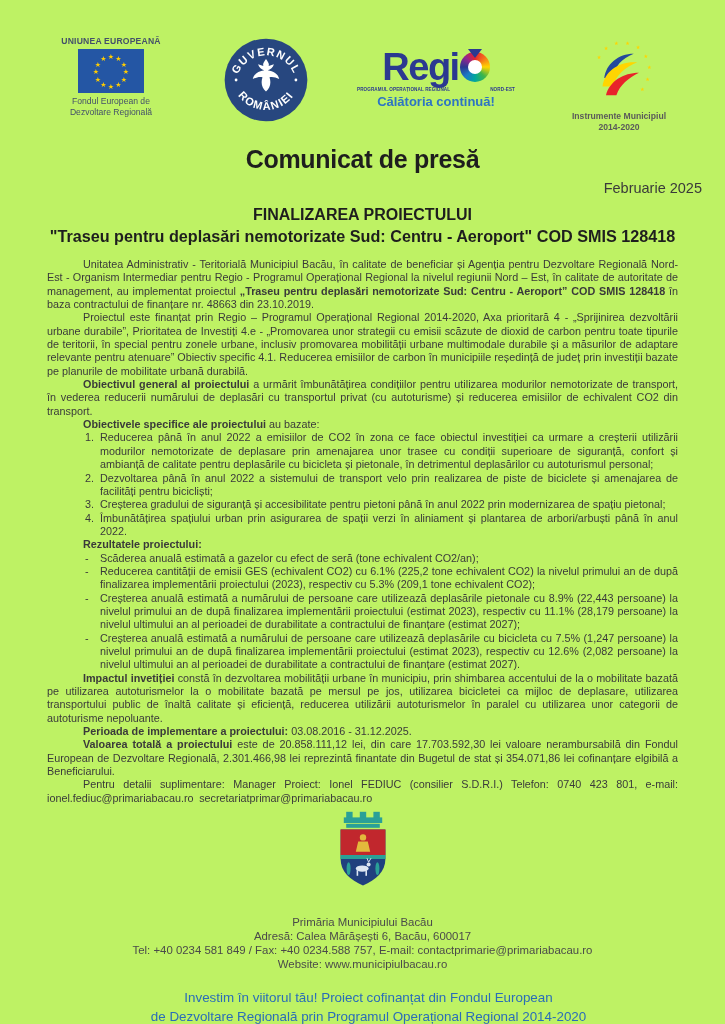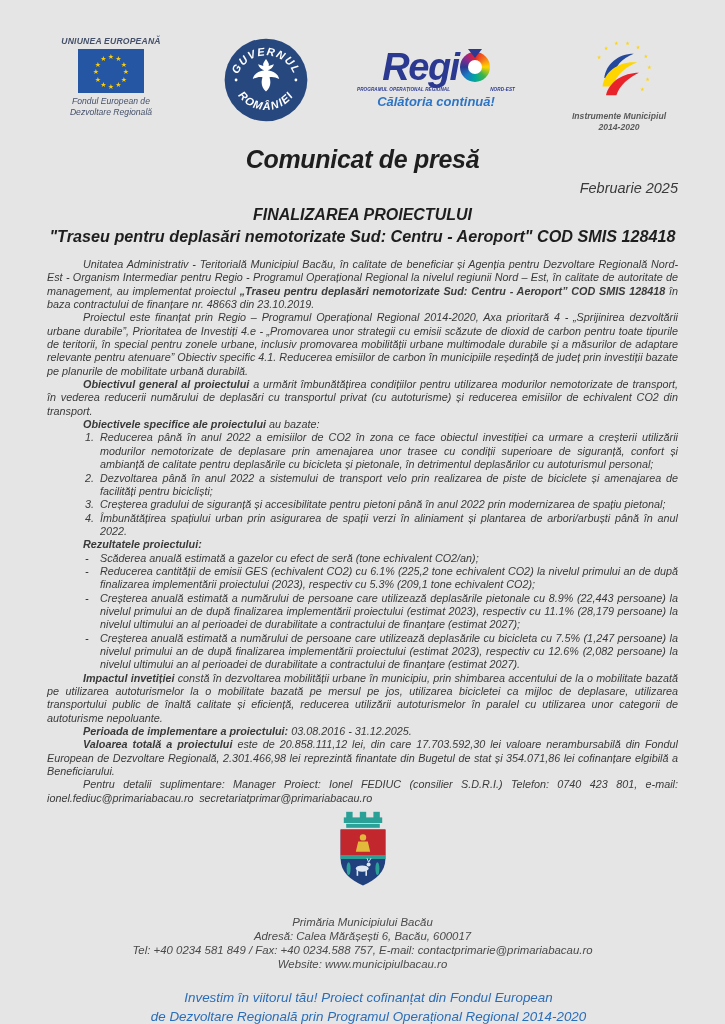--- a/index.html
+++ b/index.html
@@ -1,19 +1,19 @@
 <!DOCTYPE html>
 <html lang="ro"><head>
 <meta charset="utf-8">
 <style>
   html,body { margin:0; padding:0; background:#fff; }
   .page {
     position:relative; width:725px; height:1024px; margin:0 auto;
-    background:#e5e5e5; overflow:hidden;
-    font-family:"Liberation Sans", sans-serif; color:#3a3a3a;font-style:italic;
+    background:#bef264; overflow:hidden;
+    font-family:"Liberation Sans", sans-serif; color:#3a3a3a;
   }
   .content { padding:0 47px; }
 
   
   .logos { display:flex; justify-content:space-between; align-items:flex-start;
            margin:36px 47px 0 47px; height:94px; }
   .logo { text-align:center; }
   .eu { width:128px; }
   .eu-top { font-size:8.6px; font-weight:bold; color:#44506a; letter-spacing:.2px; margin-bottom:3px; }
   .eu-flag { display:block; margin:0 auto; }
@@ -28,21 +28,21 @@
   .regio-wheel::before { content:""; position:absolute; top:-3px; left:50%; transform:translateX(-50%);
     border:7px solid transparent; border-top:9px solid #2b3990; z-index:2; }
   .regio-sub { display:flex; justify-content:space-between; font-size:4.6px; font-weight:bold;
     color:#2b3990; margin-top:1px; letter-spacing:.1px; }
   .regio-tag { font-size:13px; font-weight:600; color:#2d74c4; margin-top:2px; }
   .is-logo { width:118px; }
   .is-labels { font-size:8.6px; font-weight:bold; color:#5a5a5a; line-height:1.3; margin-top:1px; }
 
   
   .doc-title { text-align:center; font-size:25px; font-weight:bold; color:#1e1e1e; margin-top:15px; letter-spacing:-.3px; }
-  .doc-date { text-align:right; font-size:14.5px; color:#3a3a3a; margin:6px 47px 0 0; }
+  .doc-date { text-align:right; font-size:14.5px; color:#3a3a3a; margin:6px 23px 0 0; }
   .h1 { text-align:center; font-size:16px; font-weight:bold; color:#1e1e1e; margin-top:10px; }
   .h2 { text-align:center; font-size:16.2px; font-weight:bold; color:#1e1e1e; margin-top:3px; }
 
   
   .body { margin-top:12px; font-size:10.8px; line-height:13.35px; text-align:justify; color:#3a3a3a; }
   .body p { margin:0; text-indent:36px; }
   .b { font-weight:bold; }
   .list { margin-left:38px; }
   .li { display:flex; }
   .li .mk { flex:0 0 15px; }

